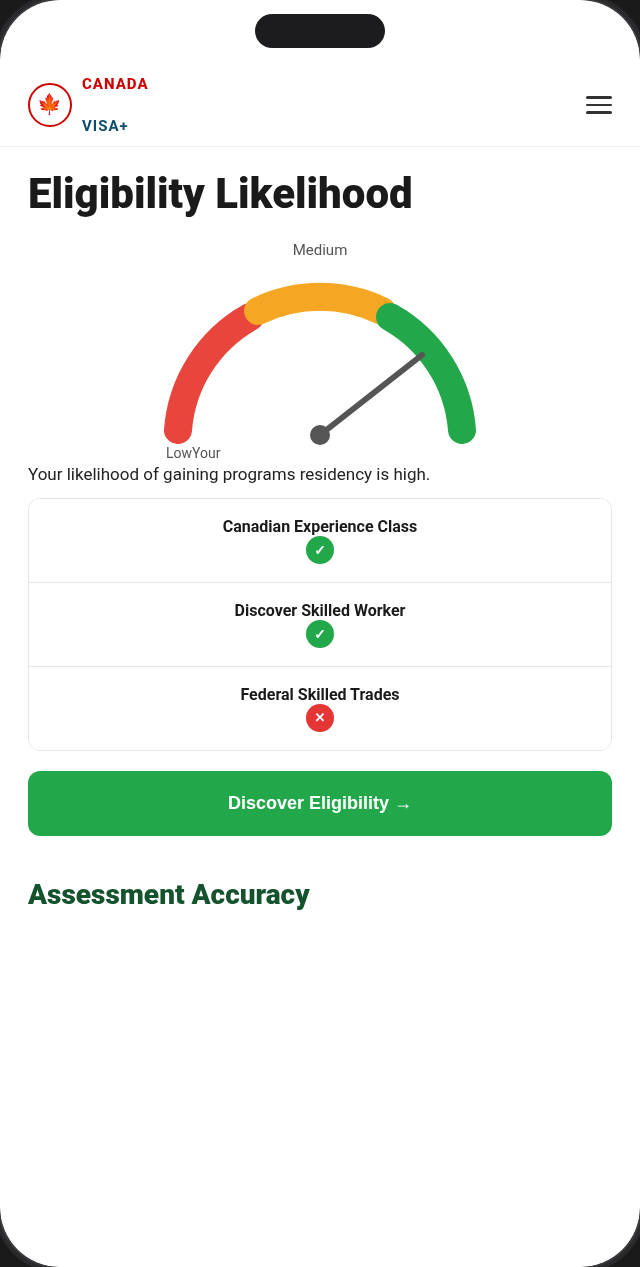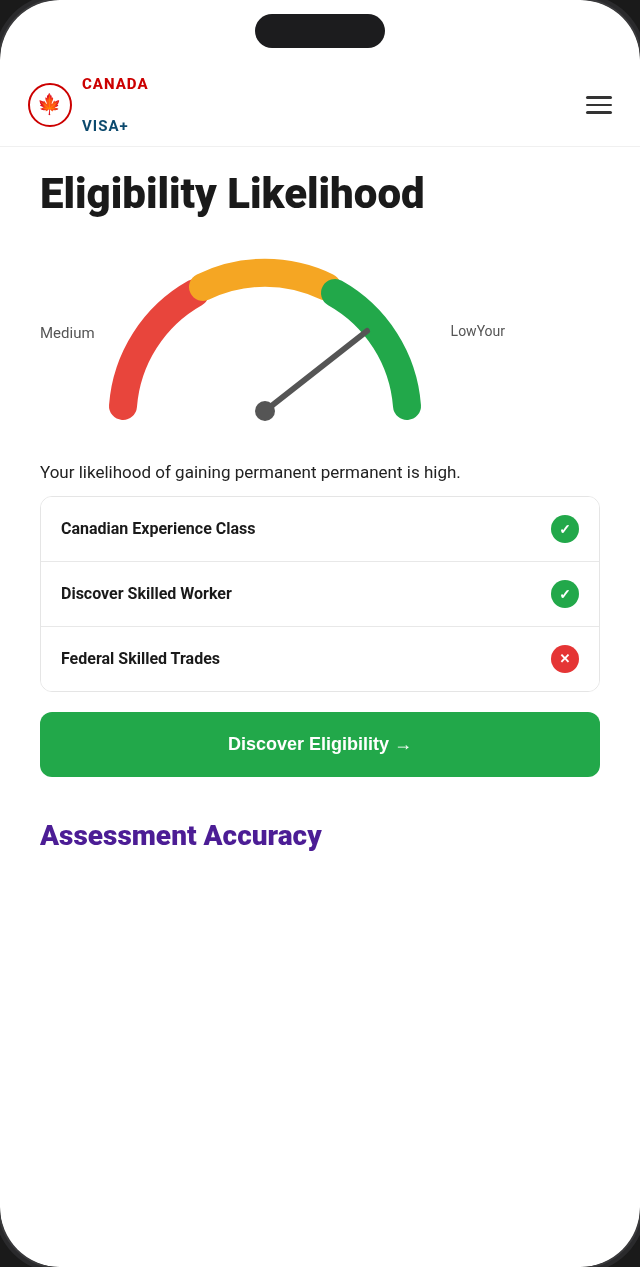--- a/index.html
+++ b/index.html
@@ -108,37 +108,36 @@
     .hamburger-icon span {
       display: block;
       width: 26px;
       height: 2.5px;
       background: #333;
       border-radius: 2px;
     }
 
     
     .main-content {
-      padding: 24px 40px;
+      padding: 24px 28px;
     }
 
     .page-title {
       font-size: 42px;
       font-weight: 900;
       color: #1a1a1a;
       line-height: 1.1;
       margin-bottom: 24px;
     }
 
     
     .gauge-container {
       display: flex;
-      flex-direction: row;
-      align-items: center;
-      margin-bottom: 28px;
+      flex-direction: column;
+      align-items: center;
       position: relative;
     }
 
     .gauge-label-medium {
       font-size: 15px;
       color: #555;
       margin-bottom: 6px;
     }
 
     .gauge-svg-wrapper {
@@ -186,20 +185,21 @@
       margin-bottom: 20px;
     }
 
     .program-item {
       display: flex;
       justify-content: space-between;
       align-items: center;
       padding: 18px 20px;
       border-bottom: 1px solid #e8e8e8;
       background: #fff;
+      flex-direction: column;
     }
 
     .program-item:last-child {
       border-bottom: none;
     }
 
     .program-name {
       font-size: 16px;
       font-weight: 700;
       color: #1a1a1a;
@@ -260,21 +260,21 @@
     }
 
     
     .assessment-section {
       padding: 8px 0 4px;
     }
 
     .assessment-title {
       font-size: 28px;
       font-weight: 900;
-      color: #4c1d95;
+      color: #14532d;
     }
   </style>
 </head>
 <body>
 
 <div class="phone-frame">
   <div class="phone-screen">
     <div class="dynamic-island"></div>
 
     <div class="screen-content">
@@ -317,21 +317,21 @@
 
               <circle cx="170" cy="170" r="10" fill="#555555"></circle>
             </svg>
           </div>
           <div class="gauge-labels">
             <span class="gauge-label-low">Low</span>
             <span class="gauge-label-high">Your</span>
           </div>
         </div>
 
-        <p class="description">Your likelihood of gaining permanent permanent is high.</p>
+        <p class="description">Your likelihood of gaining programs residency is high.</p>
 
         <div class="program-list">
           <div class="program-item">
             <span class="program-name">Canadian Experience Class</span>
             <div class="status-icon-check"></div>
           </div>
           <div class="program-item">
             <span class="program-name">Discover Skilled Worker</span>
             <div class="status-icon-check"></div>
           </div>

